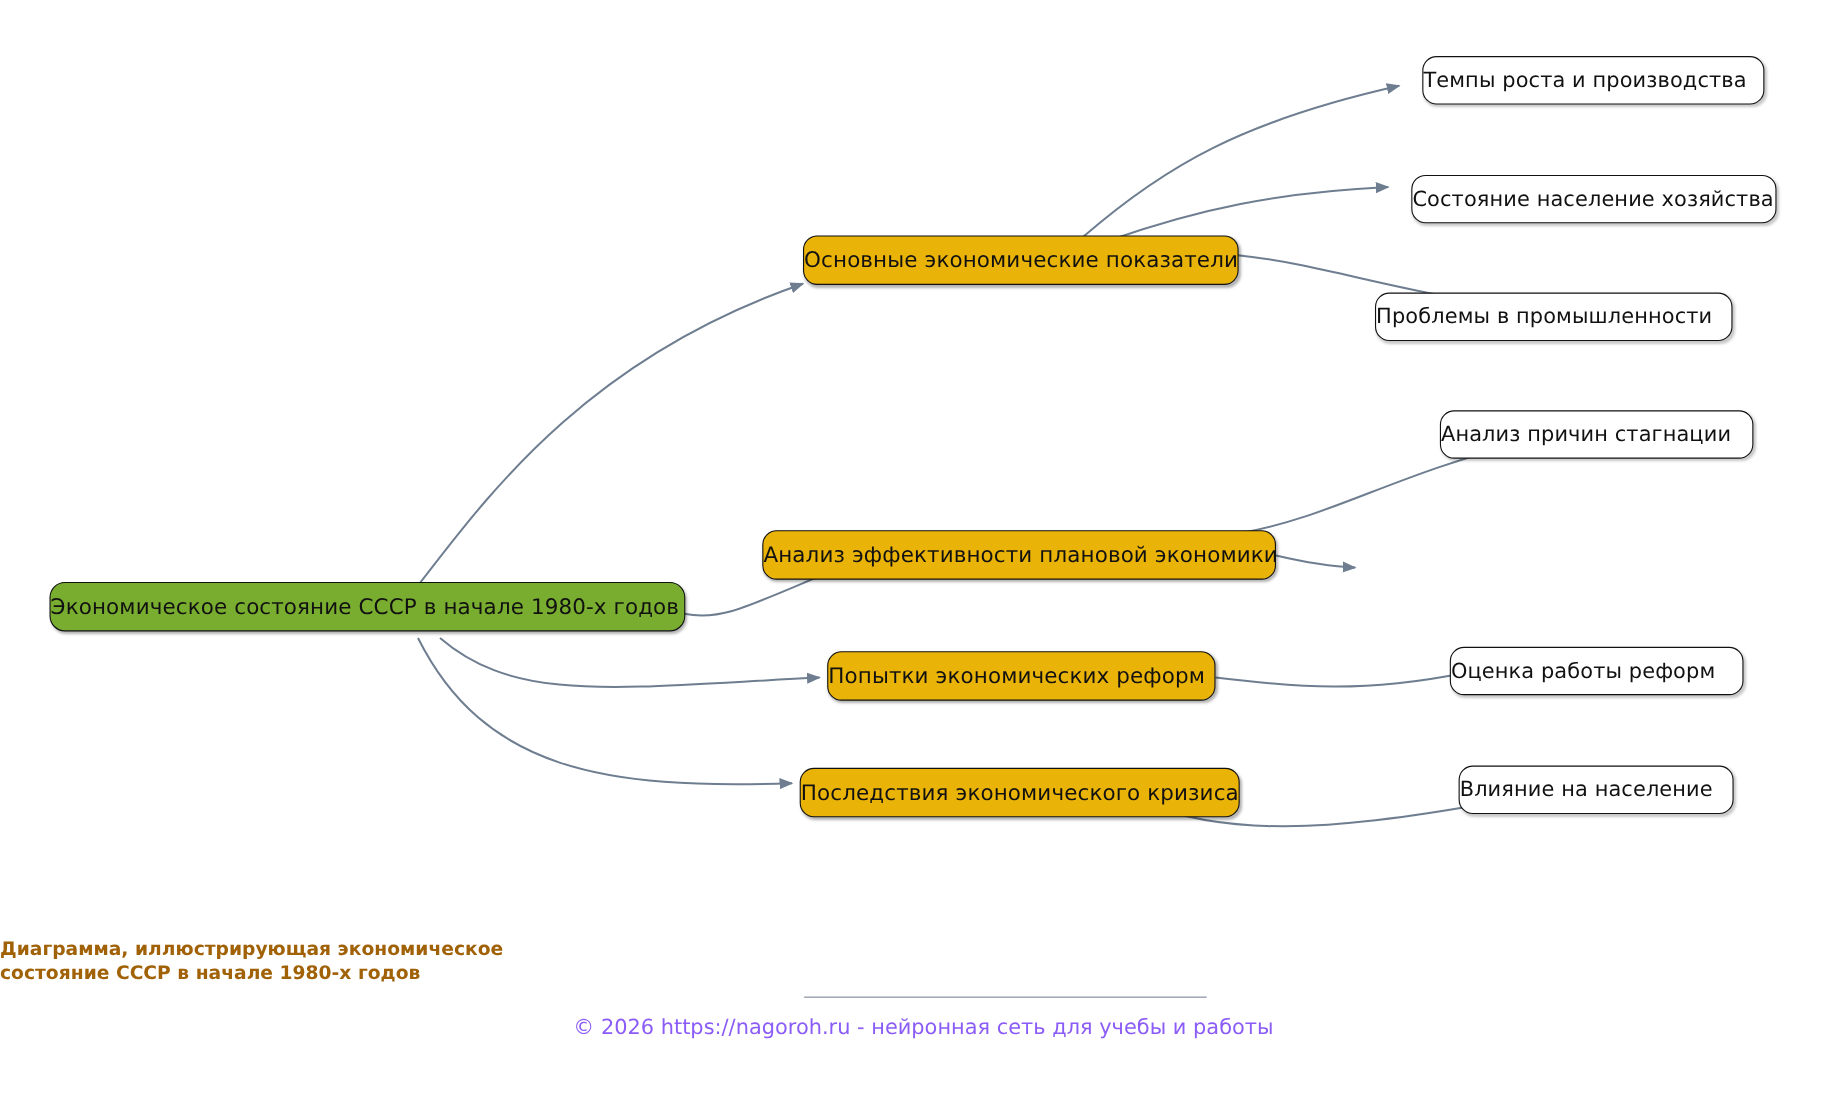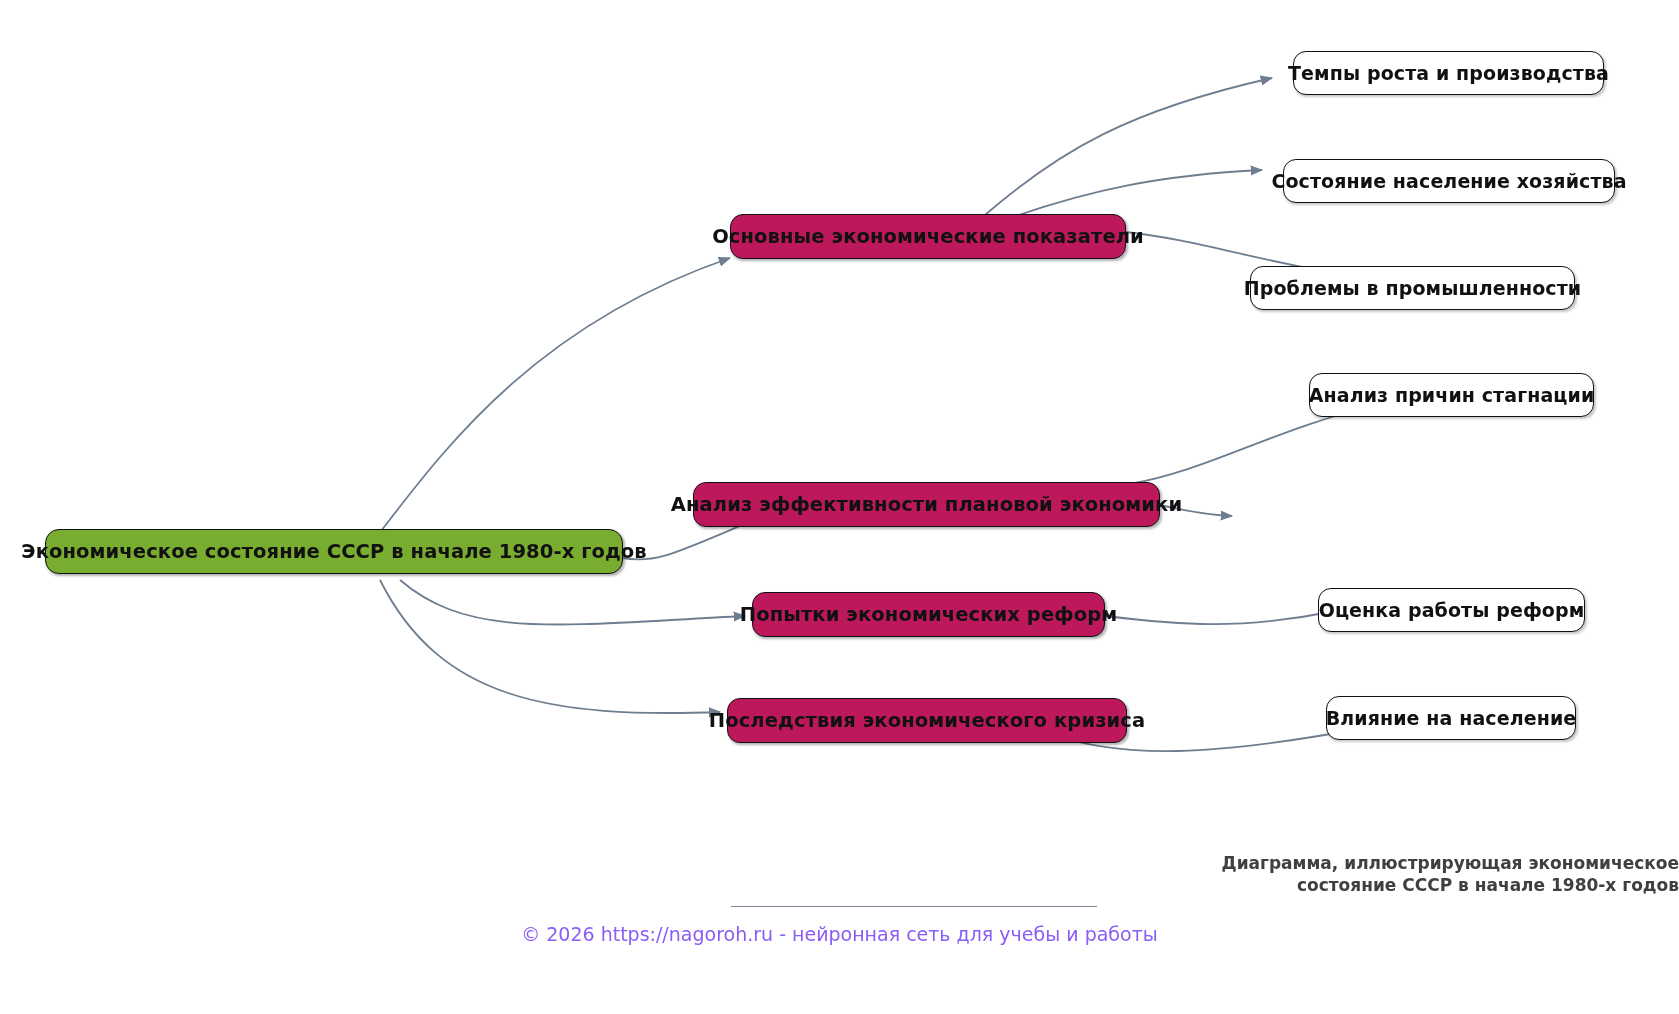--- a/index.html
+++ b/index.html
@@ -27,53 +27,51 @@
     top: 0;
     width: 1679px;
     height: 1014px;
     pointer-events: none;
   }
   .node {
     position: absolute;
     box-sizing: border-box;
     display: flex;
     align-items: center;
-    justify-content: center;
     border-radius: 12px;
     border: 1.4px solid #111111;
     white-space: nowrap;
     letter-spacing: 0.1px;
     box-shadow: 1.5px 2px 2.5px rgba(0,0,0,0.30);
-    font-weight: bold;
   }
   .node-root {
     background: #79ad30;
     color: #111111;
     font-size: 19.5px;
     border-radius: 14px;
   }
   .node-branch {
-    background: #be185d;
+    background: #eab308;
     color: #111111;
     font-size: 19.5px;
     border-radius: 13px;
   }
   .node-leaf {
     background: #ffffff;
     color: #111111;
     font-size: 19px;
     border-radius: 13px;
     box-shadow: 1.5px 2px 2.5px rgba(0,0,0,0.22);
   }
   .caption {
     position: absolute;
     left: 0;
     width: 1679px;
-    text-align: right;
-    color: #404040;
+    text-align: left;
+    color: #a16207;
     font-weight: bold;
     font-size: 17px;
     line-height: 22px;
   }
   #caption-block {
     top: 852px;
   }
   .caption-rule {
     position: absolute;
     top: 906px;

